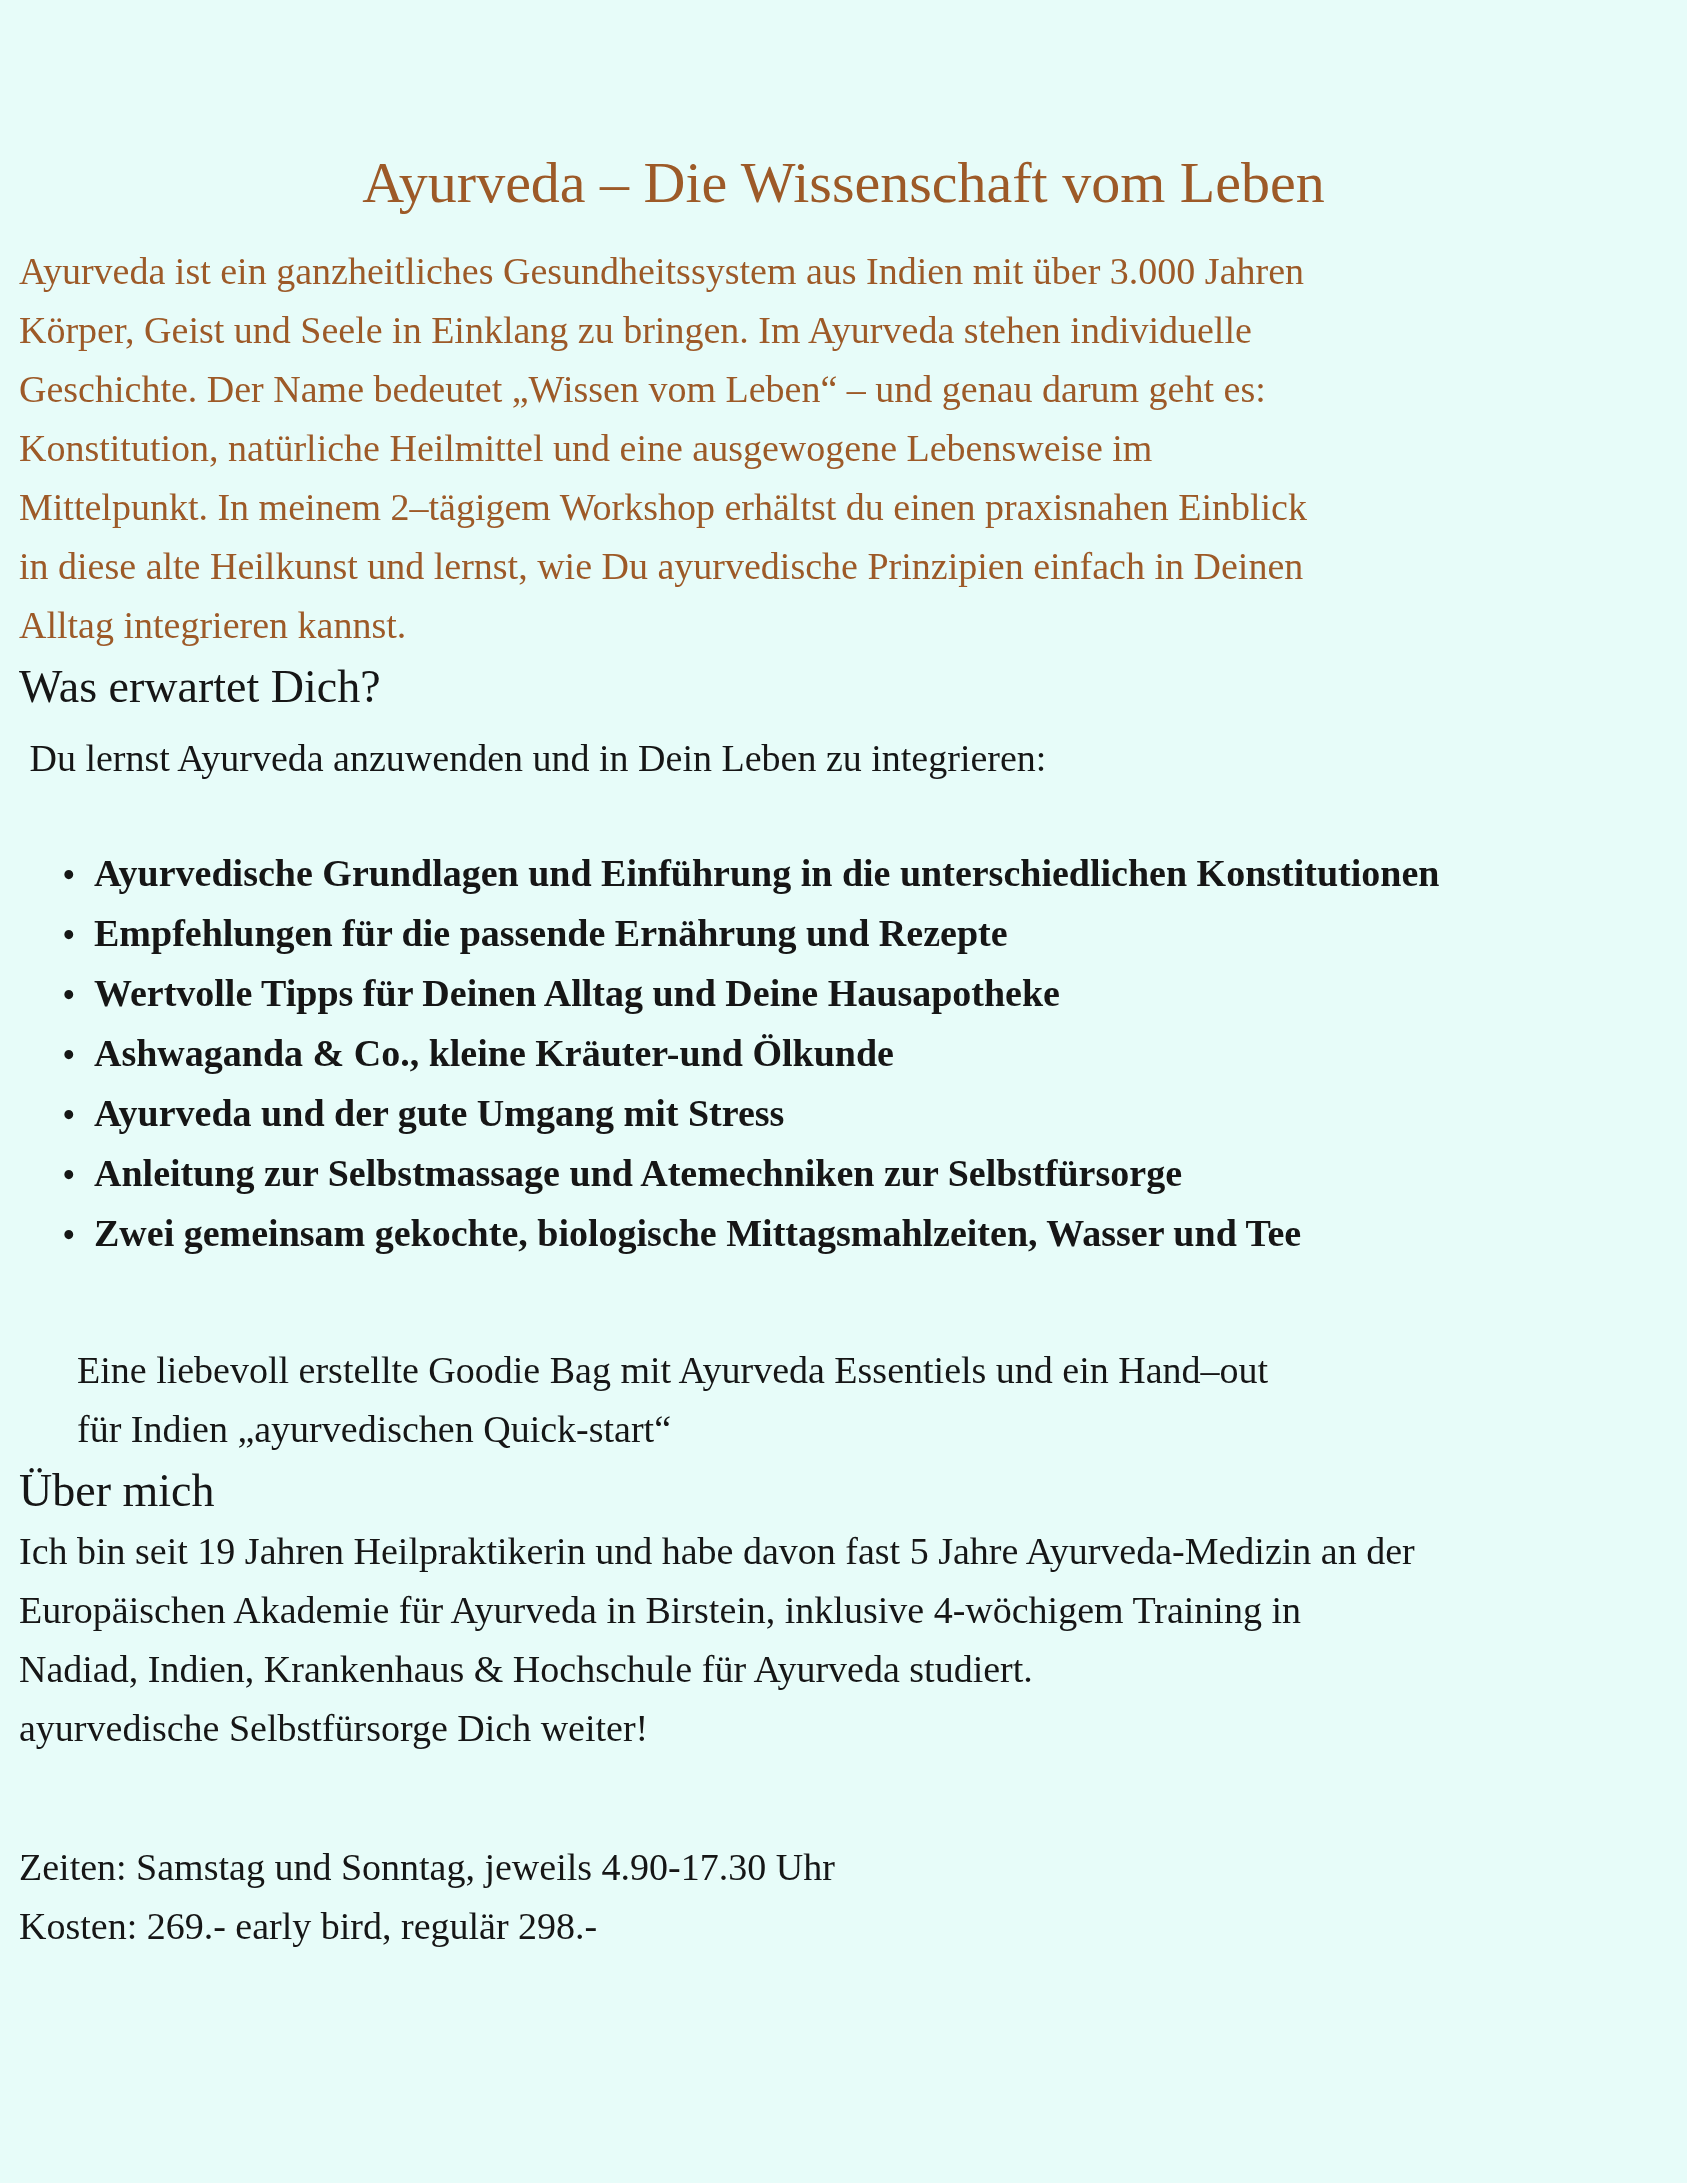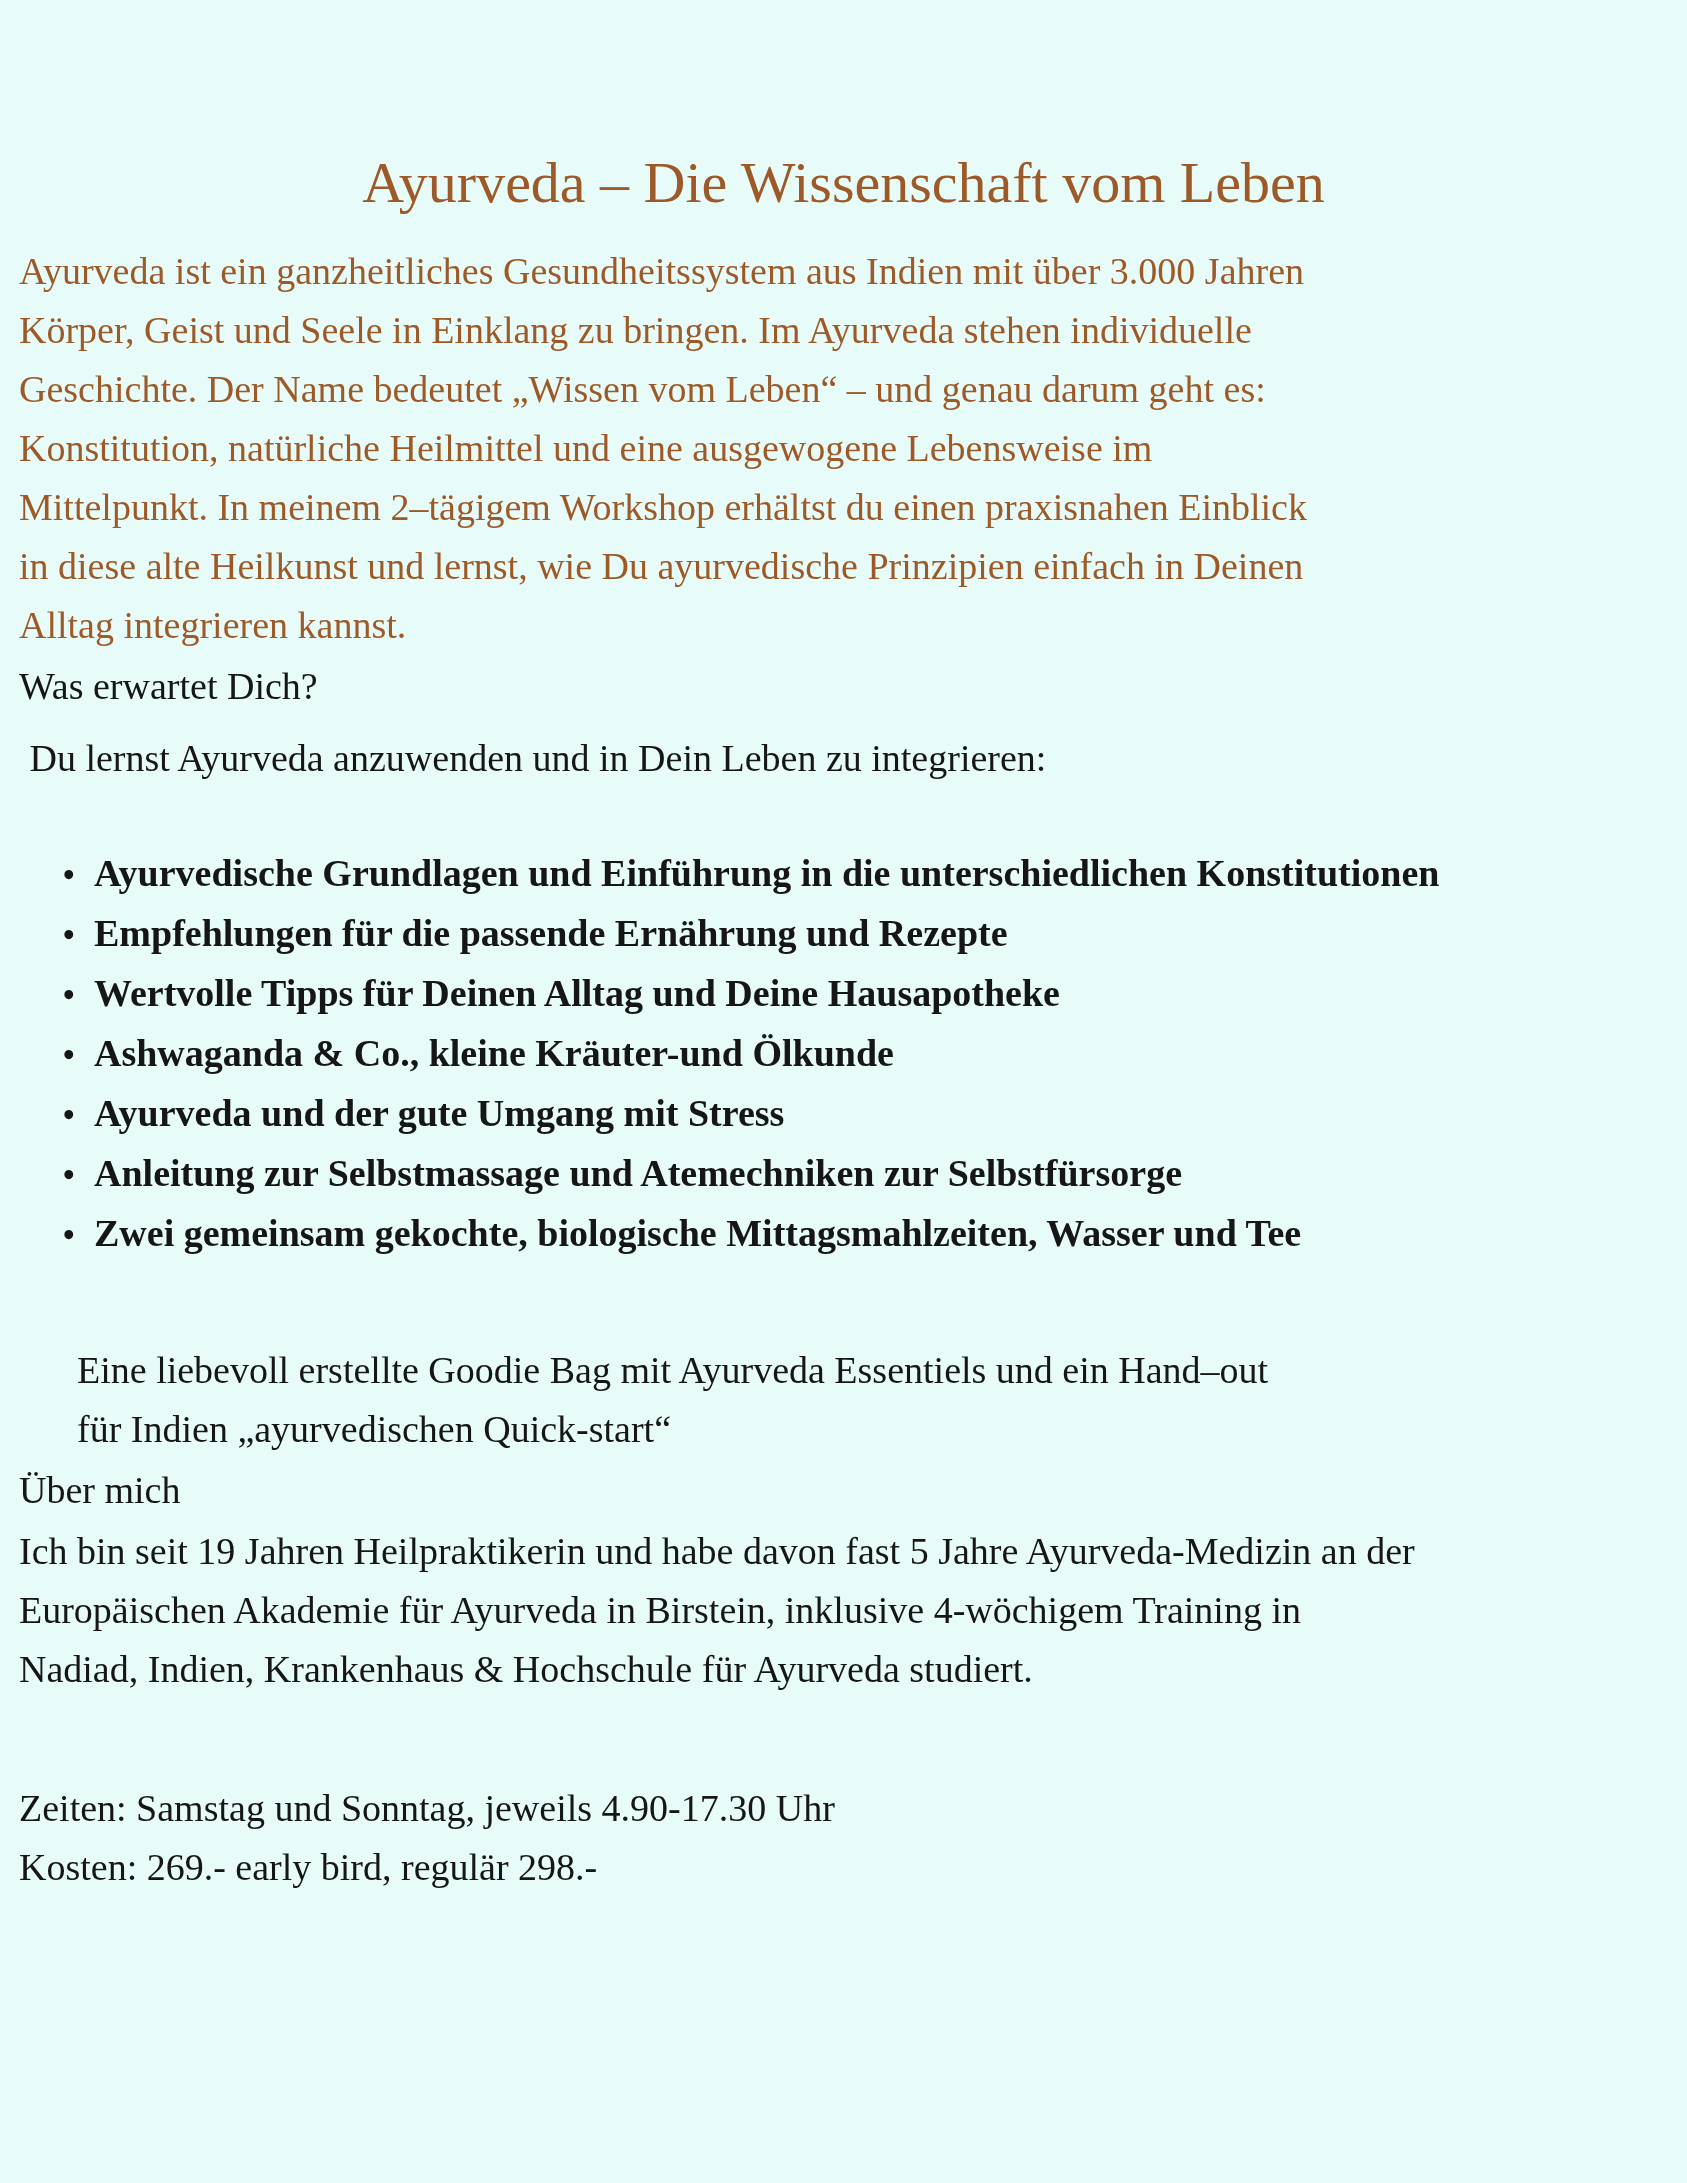--- a/index.html
+++ b/index.html
@@ -30,21 +30,21 @@
   }
   .intro { margin-top: 26px; color: var(--accent, #9d5a28); }
   .line {
     font-size: 38px;
     line-height: 59px;
     white-space: nowrap;
   }
   h2.heading {
     margin: 0;
     font-weight: normal;
-    font-size: 38px;
+    font-size: 46px;
     line-height: 63px;
     white-space: nowrap;
     color: var(--text, #161616);
   }
   .heading-expect { margin-top: 37px; }
   .subline { margin-top: 11px; margin-left: 10.5px; font-family: Liberation Serif, serif; }
   ul.bullets {
     margin: 56px 0 0 0;
     padding: 0;
     list-style: none;
@@ -98,20 +98,21 @@
   <div class="goodie">
     <div class="line">Eine liebevoll erstellte Goodie Bag mit Ayurveda Essentiels und ein Hand–out</div>
     <div class="line">für Indien „ayurvedischen Quick-start“</div>
   </div>
 
   <h2 class="heading heading-about">Über mich</h2>
   <div class="about">
     <div class="line">Ich bin seit 19 Jahren Heilpraktikerin und habe davon fast 5  Jahre Ayurveda-Medizin an der</div>
     <div class="line">Europäischen Akademie für Ayurveda in Birstein, inklusive 4-wöchigem Training in</div>
     <div class="line">Nadiad, Indien,  Krankenhaus &amp; Hochschule für Ayurveda studiert.</div>
+    <div class="line">ayurvedische Selbstfürsorge Dich weiter!</div>
   </div>
 
   <div class="meta">
     <div class="line">Zeiten: Samstag und Sonntag, jeweils 4.90-17.30 Uhr</div>
     <div class="line">Kosten: 269.- early bird, regulär 298.-</div>
   </div>
 
 </div>
 
 

